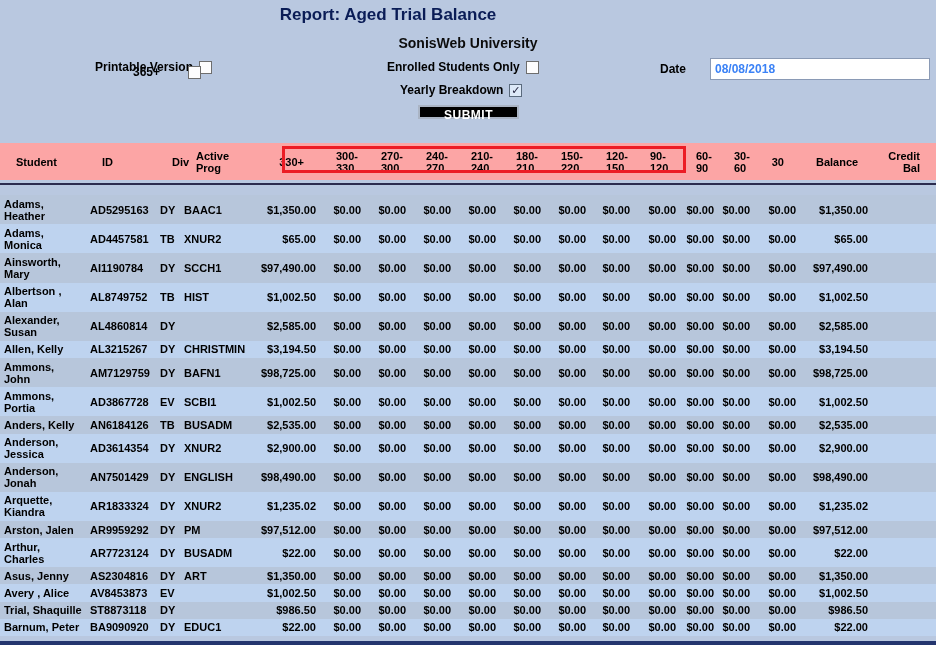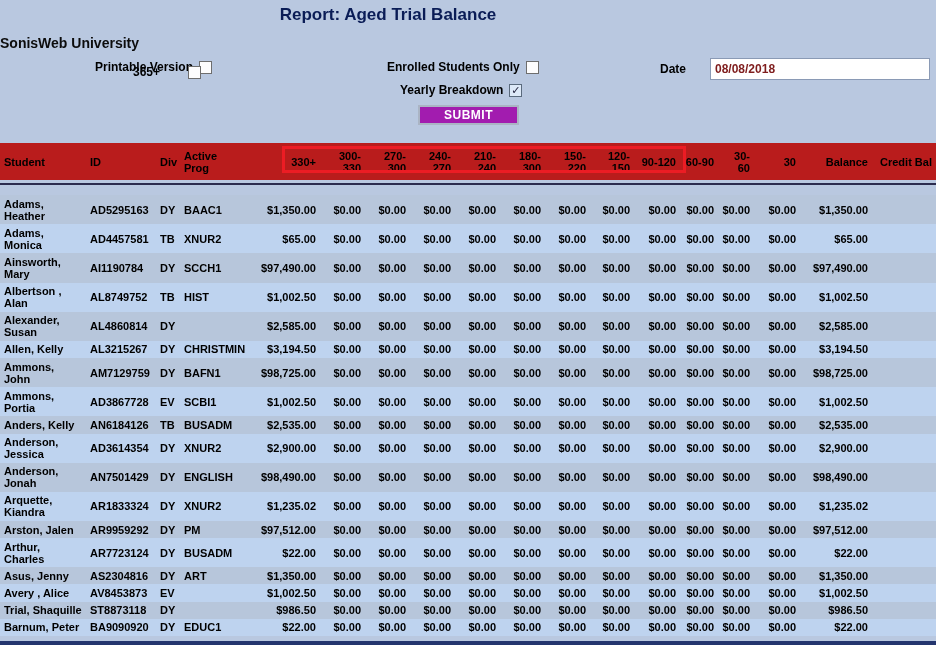--- a/index.html
+++ b/index.html
@@ -14,20 +14,21 @@
   }
 
   .page-title {
     position: absolute; top: 5px; left: 0; width: 776px;
     text-align: center;
     font-size: 17px; font-weight: bold;
     color: #0a1c56;
   }
   .page-subtitle {
     position: absolute; top: 35px; left: 0; width: 936px;
+    text-align: center;
     font-size: 14px; font-weight: bold;
     color: #0c0c0c;
   }
 
   .pair { position: absolute; display: inline-flex; align-items: flex-end; margin-left: 20px; }
   .form-label { font-size: 12px; font-weight: bold; white-space: nowrap; }
   .cb {
     display: inline-block; width: 13px; height: 13px;
     margin-left: 6px;
     background: #fdfdfe;
@@ -43,47 +44,47 @@
   .pair-365       { left: 113px; top: 65px; gap: 22px; }
   .pair-yearly    { left: 380px; top: 83px; }
 
   .date-label { position: absolute; left: 620px; top: 62px; margin-left: 40px; }
   .date-input {
     position: absolute; left: 710px; top: 58px;
     width: 220px; height: 22px;
     border: 1px solid #8a9ab5;
     background: #ffffff;
     font-family: "Liberation Sans", "DejaVu Sans", sans-serif;
-    font-size: 12px; font-weight: bold; color: #7f1d1d;
+    font-size: 12px; font-weight: bold; color: #3b82f6;
     padding: 0 4px;
   }
 
   .submit-button {
     position: absolute; left: 418px; top: 105px;
-    width: 101px; height: 20px;
-    background: #a21caf;
+    width: 101px; height: 14px;
+    background: #000000;
     border: 2px solid #aab4c4;
     color: #ffffff;
     font-family: "Liberation Sans", "DejaVu Sans", sans-serif;
     font-size: 12px; font-weight: bold;
     letter-spacing: 0.5px;
     cursor: pointer;
   }
 
   .report { position: absolute; top: 143px; left: 0; width: 936px; }
 
   table.report-table {
     width: 936px;
     border-collapse: collapse;
     table-layout: fixed;
   }
   .report-table th {
-    background: #b91c1c;
+    background: #fca5a5;
     height: 37px;
-    padding: 2px 4px;
+    padding: 2px 16px;
     font-size: 11px; font-weight: bold;
     vertical-align: middle;
     white-space: normal;
   }
   .report-table td {
     padding: 2.5px 4px;
     font-size: 11px; font-weight: bold;
     line-height: 1.1;
     vertical-align: middle;
     white-space: nowrap;
@@ -170,21 +171,21 @@
       <tr id="header-row">
           <th>Student</th>
           <th>ID</th>
           <th>Div</th>
           <th>Active Prog</th>
           <th>330+</th>
           <th>300-330</th>
           <th>270-300</th>
           <th>240-270</th>
           <th>210-240</th>
-          <th>180-300</th>
+          <th>180-210</th>
           <th>150-220</th>
           <th>120-150</th>
           <th>90-120</th>
           <th>60-90</th>
           <th>30-60</th>
           <th>30</th>
           <th>Balance</th>
           <th>Credit Bal</th>
         </tr>
       <tr class="sep-row">

